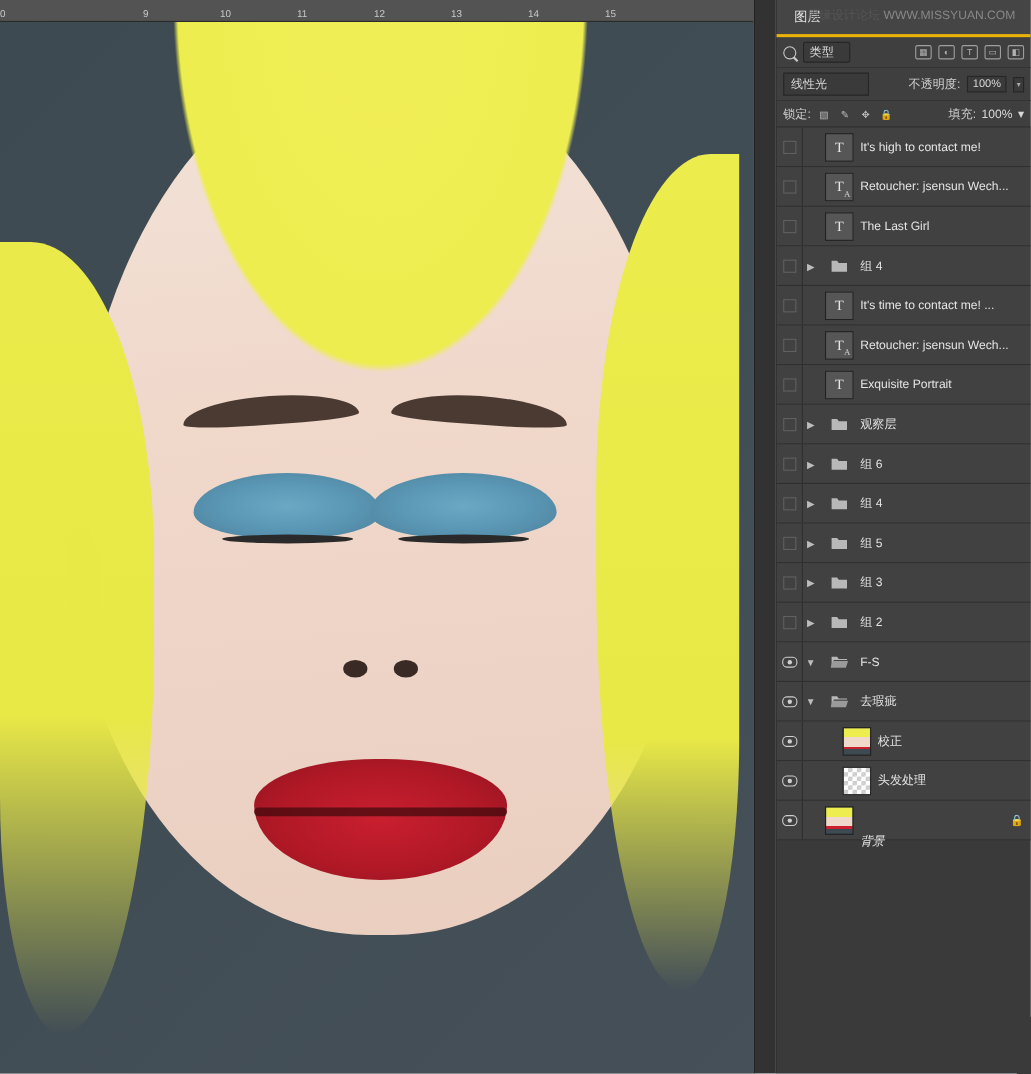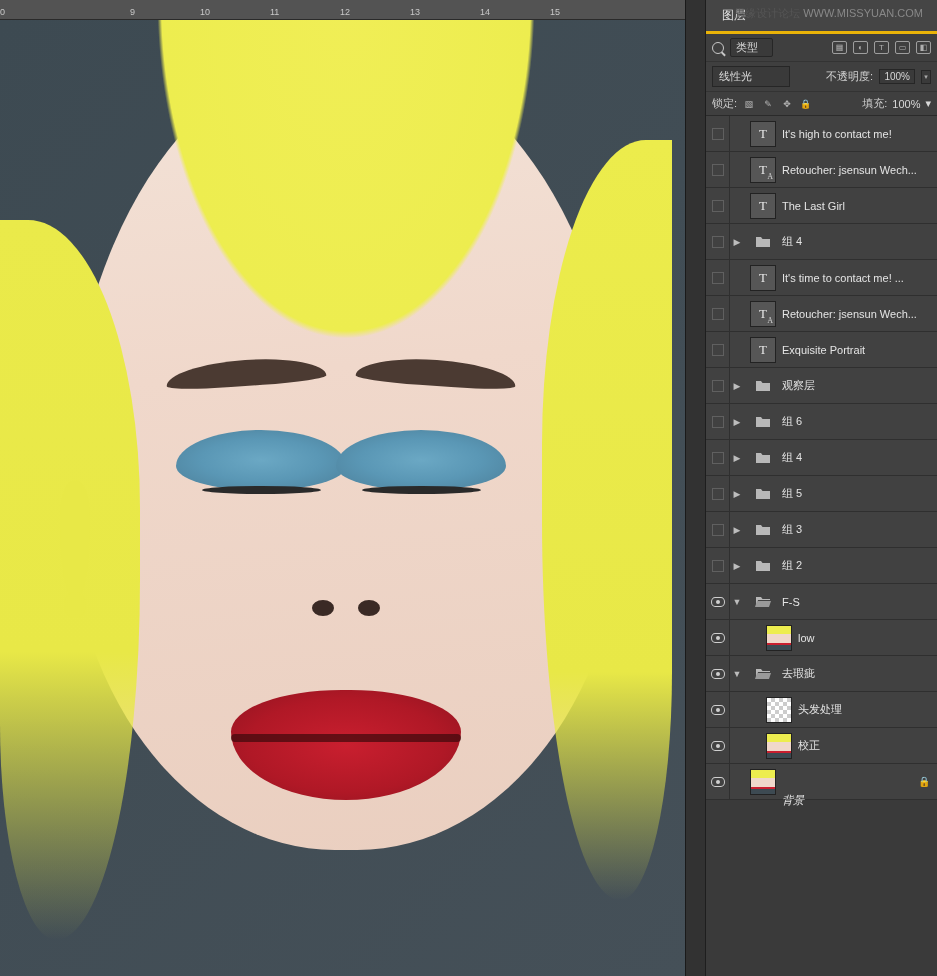--- a/index.html
+++ b/index.html
@@ -311,56 +311,47 @@
               <path d="M1 2h5l1.5 2H15v1H3l-2 7z"></path>
               <path d="M2 6h14l-2 6H0z" fill="#9a9a9a"></path>
             </svg>
           </div>
           <span class="name">F-S</span>
         </div>
         <div class="layer">
           <div class="vis">
             <span class="eye"></span>
           </div>
-          <span class="indent" style="width: 16px;"></span>
-          <span class="toggle"></span>
-          <div class="thumb t-img"></div>
-          <span class="name">low</span>
-        </div>
-        <div class="layer">
-          <div class="vis">
-            <span class="eye"></span>
-          </div>
           <span class="indent" style="width: 0px;"></span>
           <span class="toggle">▼</span>
           <div class="thumb t-folder" style="border: none; background: transparent;">
             <svg viewBox="0 0 16 13" fill="#b8b8b8">
               <path d="M1 2h5l1.5 2H15v1H3l-2 7z"></path>
               <path d="M2 6h14l-2 6H0z" fill="#9a9a9a"></path>
             </svg>
           </div>
           <span class="name">去瑕疵</span>
         </div>
         <div class="layer">
           <div class="vis">
             <span class="eye"></span>
           </div>
           <span class="indent" style="width: 16px;"></span>
           <span class="toggle"></span>
+          <div class="thumb t-img"></div>
+          <span class="name">校正</span>
+        </div>
+        <div class="layer">
+          <div class="vis">
+            <span class="eye"></span>
+          </div>
+          <span class="indent" style="width: 16px;"></span>
+          <span class="toggle"></span>
           <div class="thumb t-trans"></div>
           <span class="name">头发处理</span>
-        </div>
-        <div class="layer">
-          <div class="vis">
-            <span class="eye"></span>
-          </div>
-          <span class="indent" style="width: 16px;"></span>
-          <span class="toggle"></span>
-          <div class="thumb t-img"></div>
-          <span class="name">校正</span>
         </div>
         <div class="layer">
           <div class="vis">
             <span class="eye"></span>
           </div>
           <span class="indent" style="width: 0px;"></span>
           <span class="toggle"></span>
           <div class="thumb t-img"></div>
           <span class="name italic">背景</span>
           <span class="lock-mark">🔒</span>

